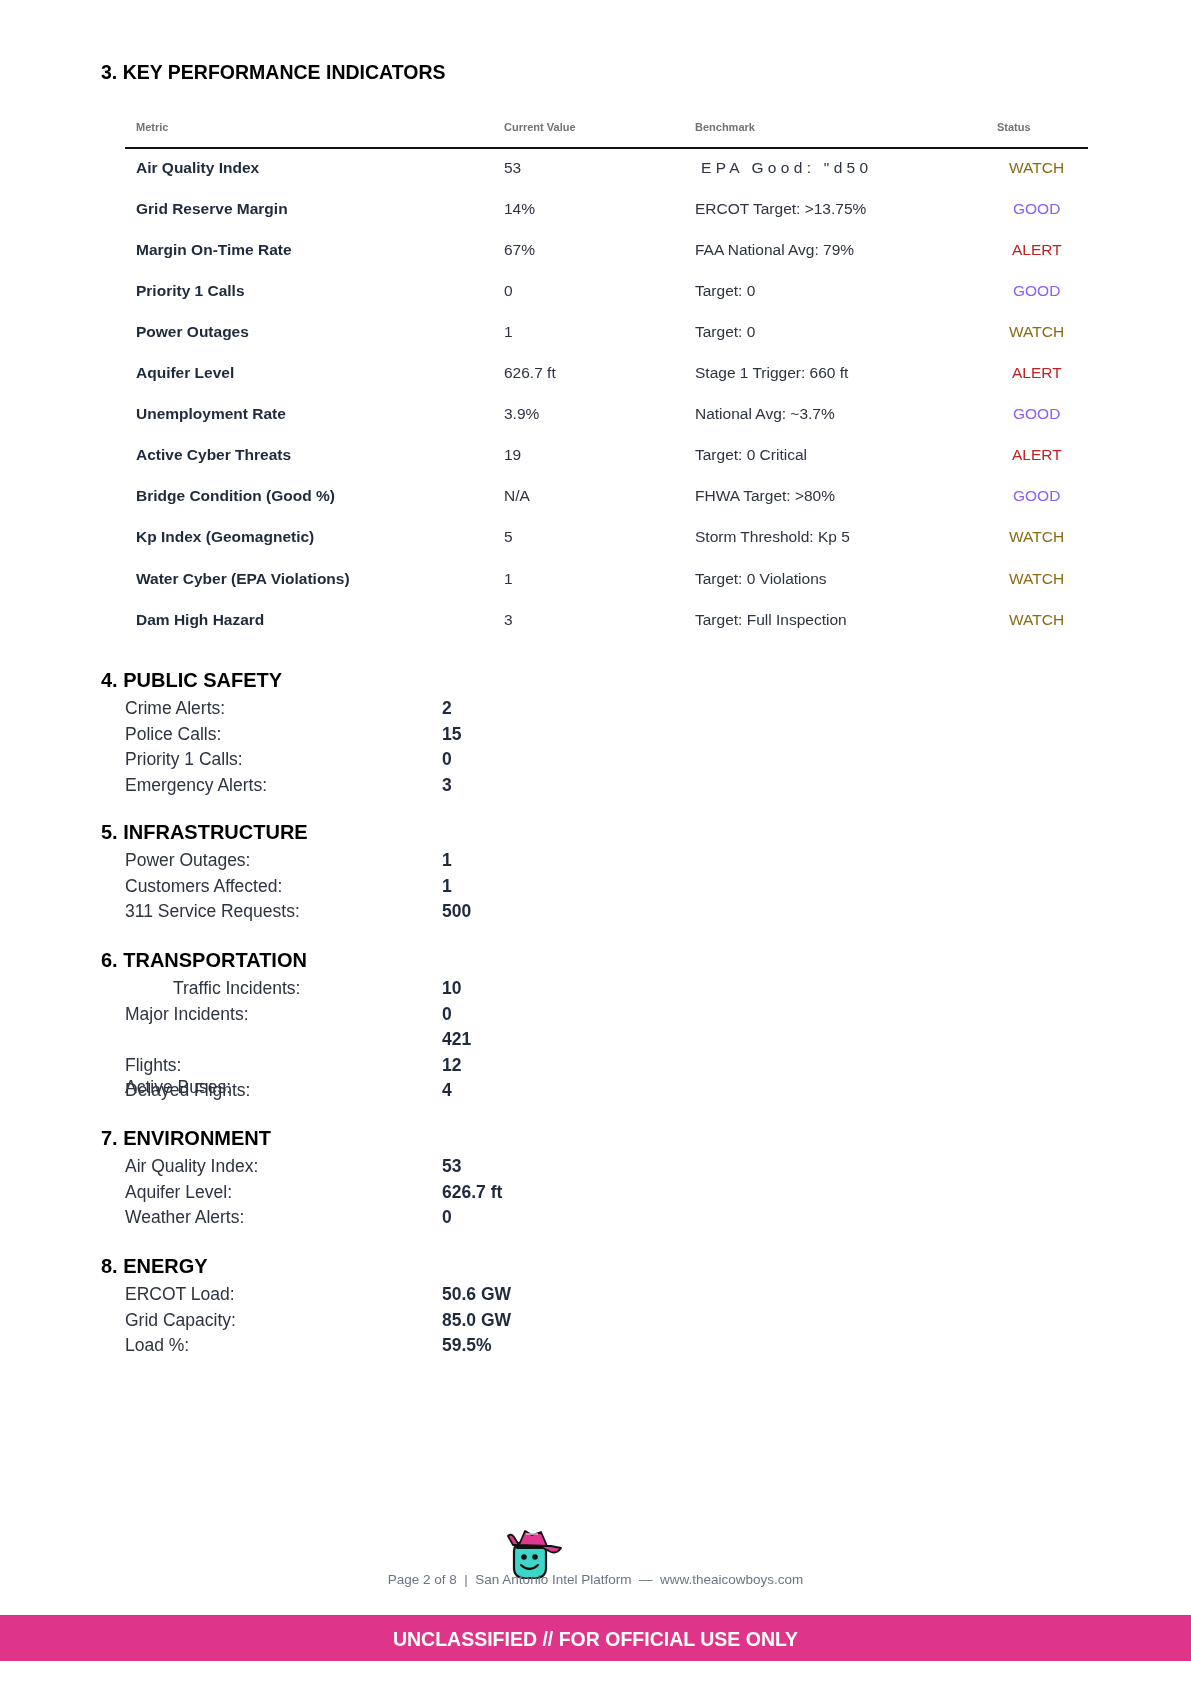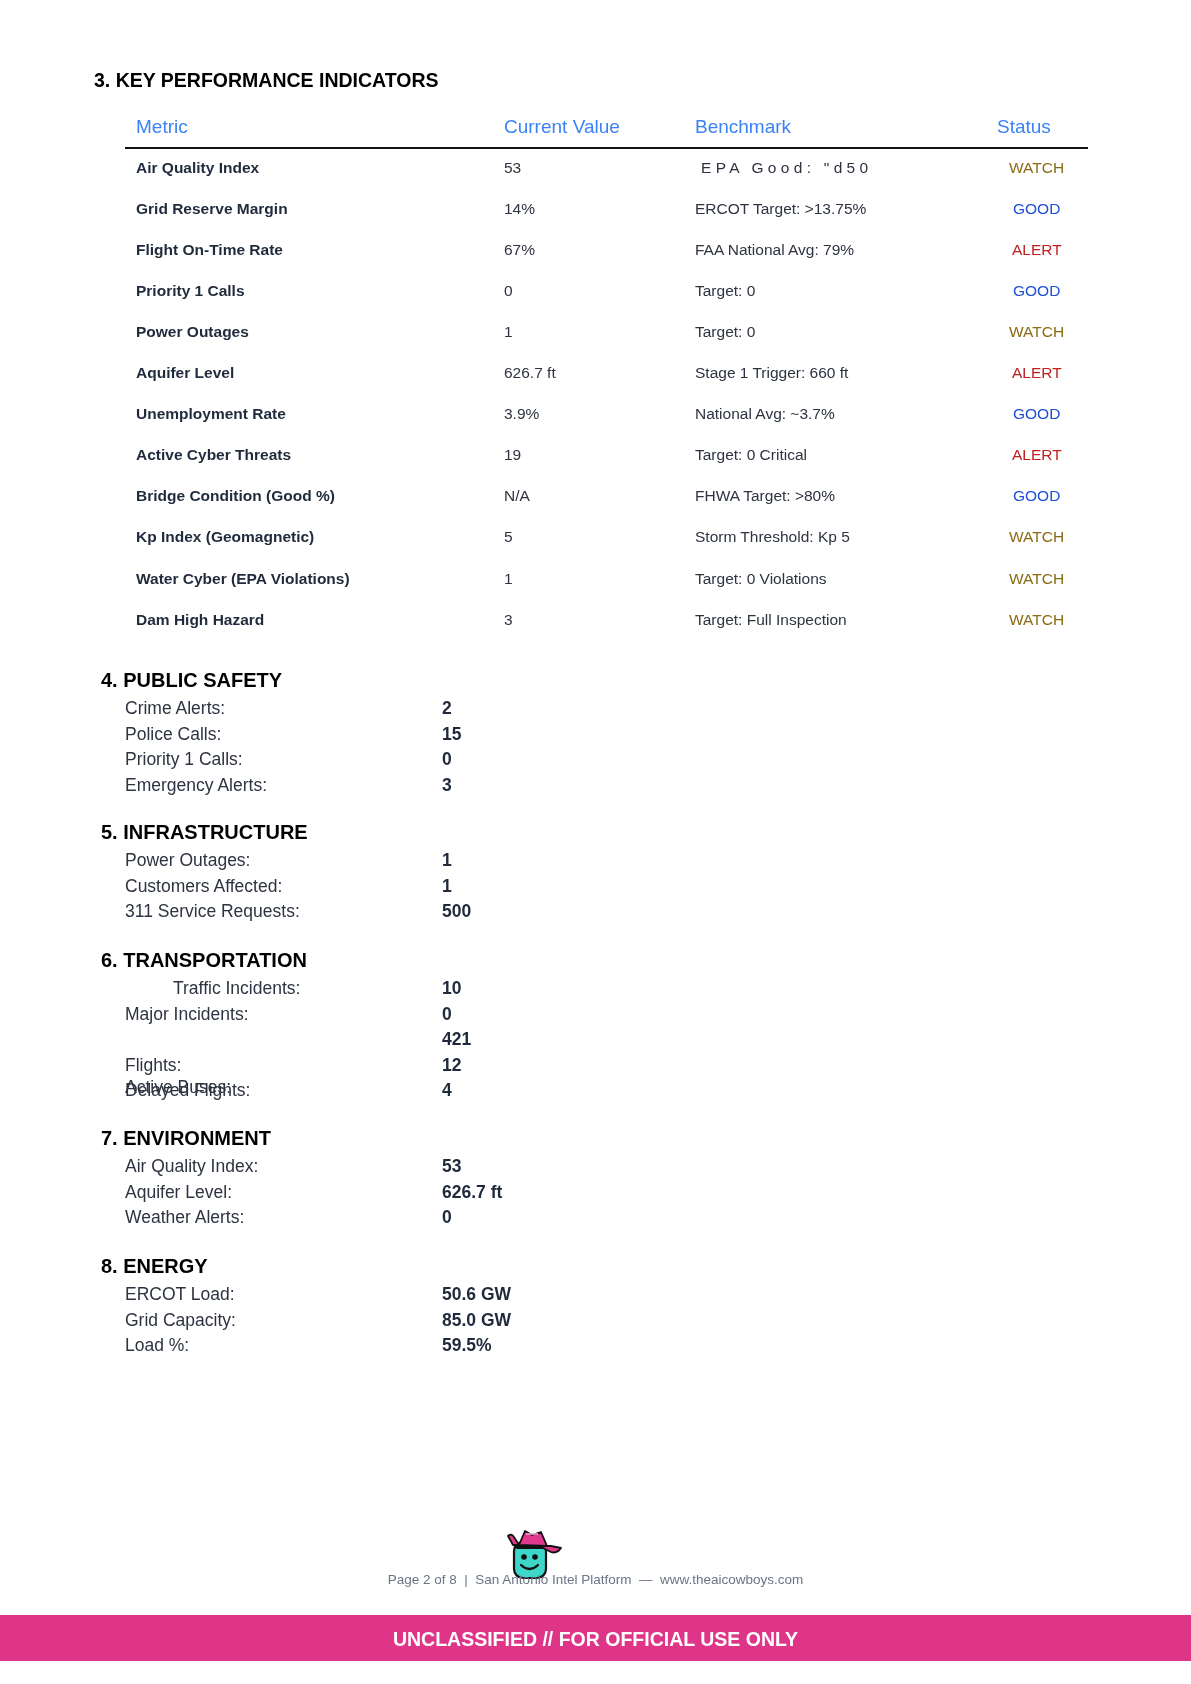--- a/index.html
+++ b/index.html
@@ -1,40 +1,40 @@
 <!DOCTYPE html>
 <html><head>
 <meta charset="utf-8">
 <style>
   html, body { margin: 0; padding: 0; background: #ffffff; }
   body { width: 1191px; height: 1684px; position: relative; overflow: hidden;
          font-family: "Liberation Sans", "DejaVu Sans", sans-serif; color: #1f2937; }
   .abs { position: absolute; white-space: nowrap; }
   .h-title { font-size: 19.5px; font-weight: bold; color: #000; line-height: 24px; }
-  .th { font-size: 19px; font-weight: normal; color: #3b82f6; line-height: 20px; }
+  .th { font-size: 11px; font-weight: bold; color: #737373; line-height: 20px; }
   .rule { position: absolute; left: 125px; width: 963px; top: 147px; height: 2px; background: #111; }
   .td-metric { font-size: 15.5px; font-weight: bold; color: #1f2a3c; line-height: 20px; }
   .td { font-size: 15.5px; color: #2d3340; line-height: 20px; }
   .td-spaced { letter-spacing: 4.3px; }
   .st { font-size: 15.5px; line-height: 20px; }
   .st-WATCH { color: #8a6a12; }
-  .st-GOOD { color: #1d4ed8; }
+  .st-GOOD { color: #8b5cf6; }
   .st-ALERT { color: #c0201f; }
   .sec-h { font-size: 20px; font-weight: bold; color: #000; line-height: 24px; }
   .kv-label { font-size: 17.5px; color: #2d3340; line-height: 22px; }
   .kv-value { font-size: 17.5px; font-weight: bold; color: #1f2a3c; line-height: 22px; }
   .footer-text { font-size: 13.5px; color: #6b7486; line-height: 16px; width: 1191px; text-align: center; left: 0; }
   .band { position: absolute; left: 0; top: 1615px; width: 1191px; height: 46px; background: #de3589; }
   .band-text { position: absolute; left: 0; width: 1191px; top: 13px; text-align: center;
                font-size: 19.5px; font-weight: bold; color: #fff; line-height: 22px; }
 </style>
 </head>
 <body>
 
-<div class="abs h-title" style="left:94px; top:60px;margin-top:8px;">3. KEY PERFORMANCE INDICATORS</div>
+<div class="abs h-title" style="left:101px; top:60px;">3. KEY PERFORMANCE INDICATORS</div>
 
 <div>
   <div class="abs th" style="left:136px; top:117px;">Metric</div>
   <div class="abs th" style="left:504px; top:117px;">Current Value</div>
   <div class="abs th" style="left:695px; top:117px;">Benchmark</div>
   <div class="abs th" style="left:997px; top:117px;">Status</div>
   <div class="rule"></div>
   <div id="kpi-rows">
       <div>
         <div class="abs td-metric" style="left: 136px; top: 158px;">Air Quality Index</div>
@@ -42,21 +42,21 @@
         <div class="abs td td-spaced" style="left: 701px; top: 158px;">EPA Good: "d50</div>
         <div class="abs st st-WATCH" style="left: 1009px; top: 158px;">WATCH</div>
       </div>
       <div>
         <div class="abs td-metric" style="left: 136px; top: 199px; text-align: center;">Grid Reserve Margin</div>
         <div class="abs td" style="left: 504px; top: 199px;">14%</div>
         <div class="abs td" style="left: 695px; top: 199px;">ERCOT Target: &gt;13.75%</div>
         <div class="abs st st-GOOD" style="left: 1013px; top: 199px;">GOOD</div>
       </div>
       <div>
-        <div class="abs td-metric" style="left: 136px; top: 240px;">Flight On-Time Rate</div>
+        <div class="abs td-metric" style="left: 136px; top: 240px;">Margin On-Time Rate</div>
         <div class="abs td" style="left: 504px; top: 240px;">67%</div>
         <div class="abs td" style="left: 695px; top: 240px;">FAA National Avg: 79%</div>
         <div class="abs st st-ALERT" style="left: 1012px; top: 240px;">ALERT</div>
       </div>
       <div>
         <div class="abs td-metric" style="left: 136px; top: 281px;">Priority 1 Calls</div>
         <div class="abs td" style="left: 504px; top: 281px;">0</div>
         <div class="abs td" style="left: 695px; top: 281px;">Target: 0</div>
         <div class="abs st st-GOOD" style="left: 1013px; top: 281px;">GOOD</div>
       </div>

